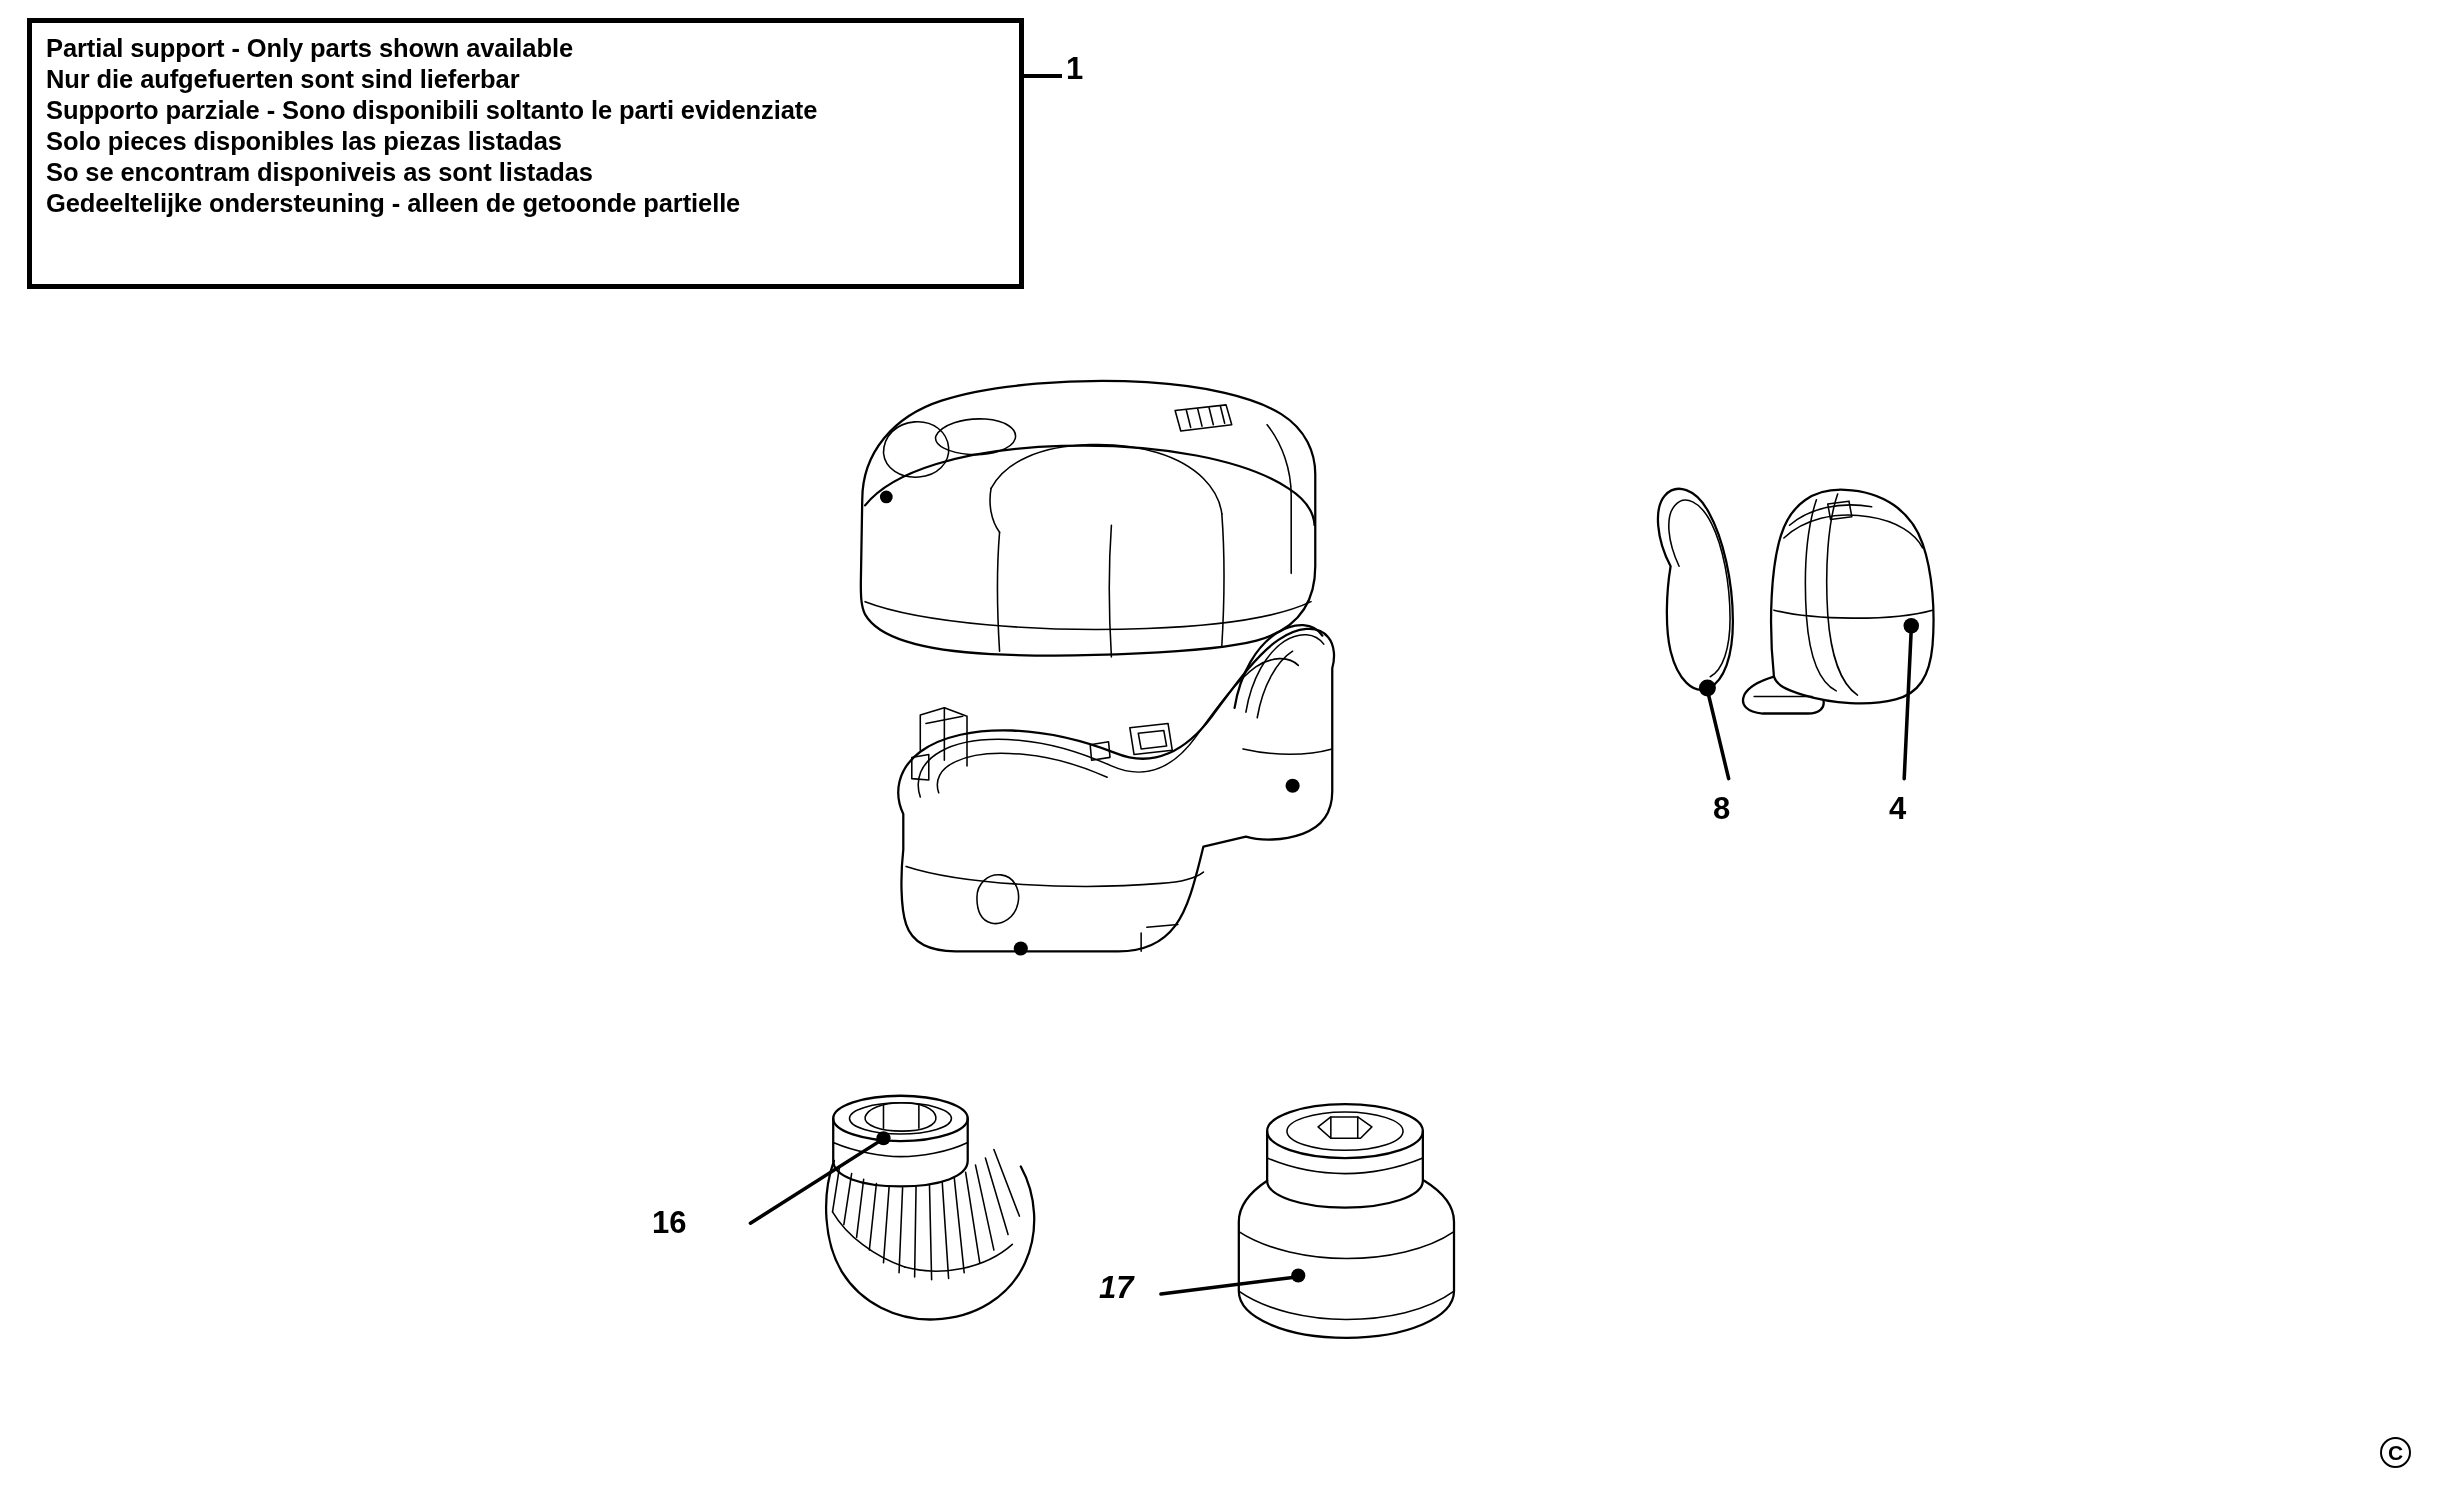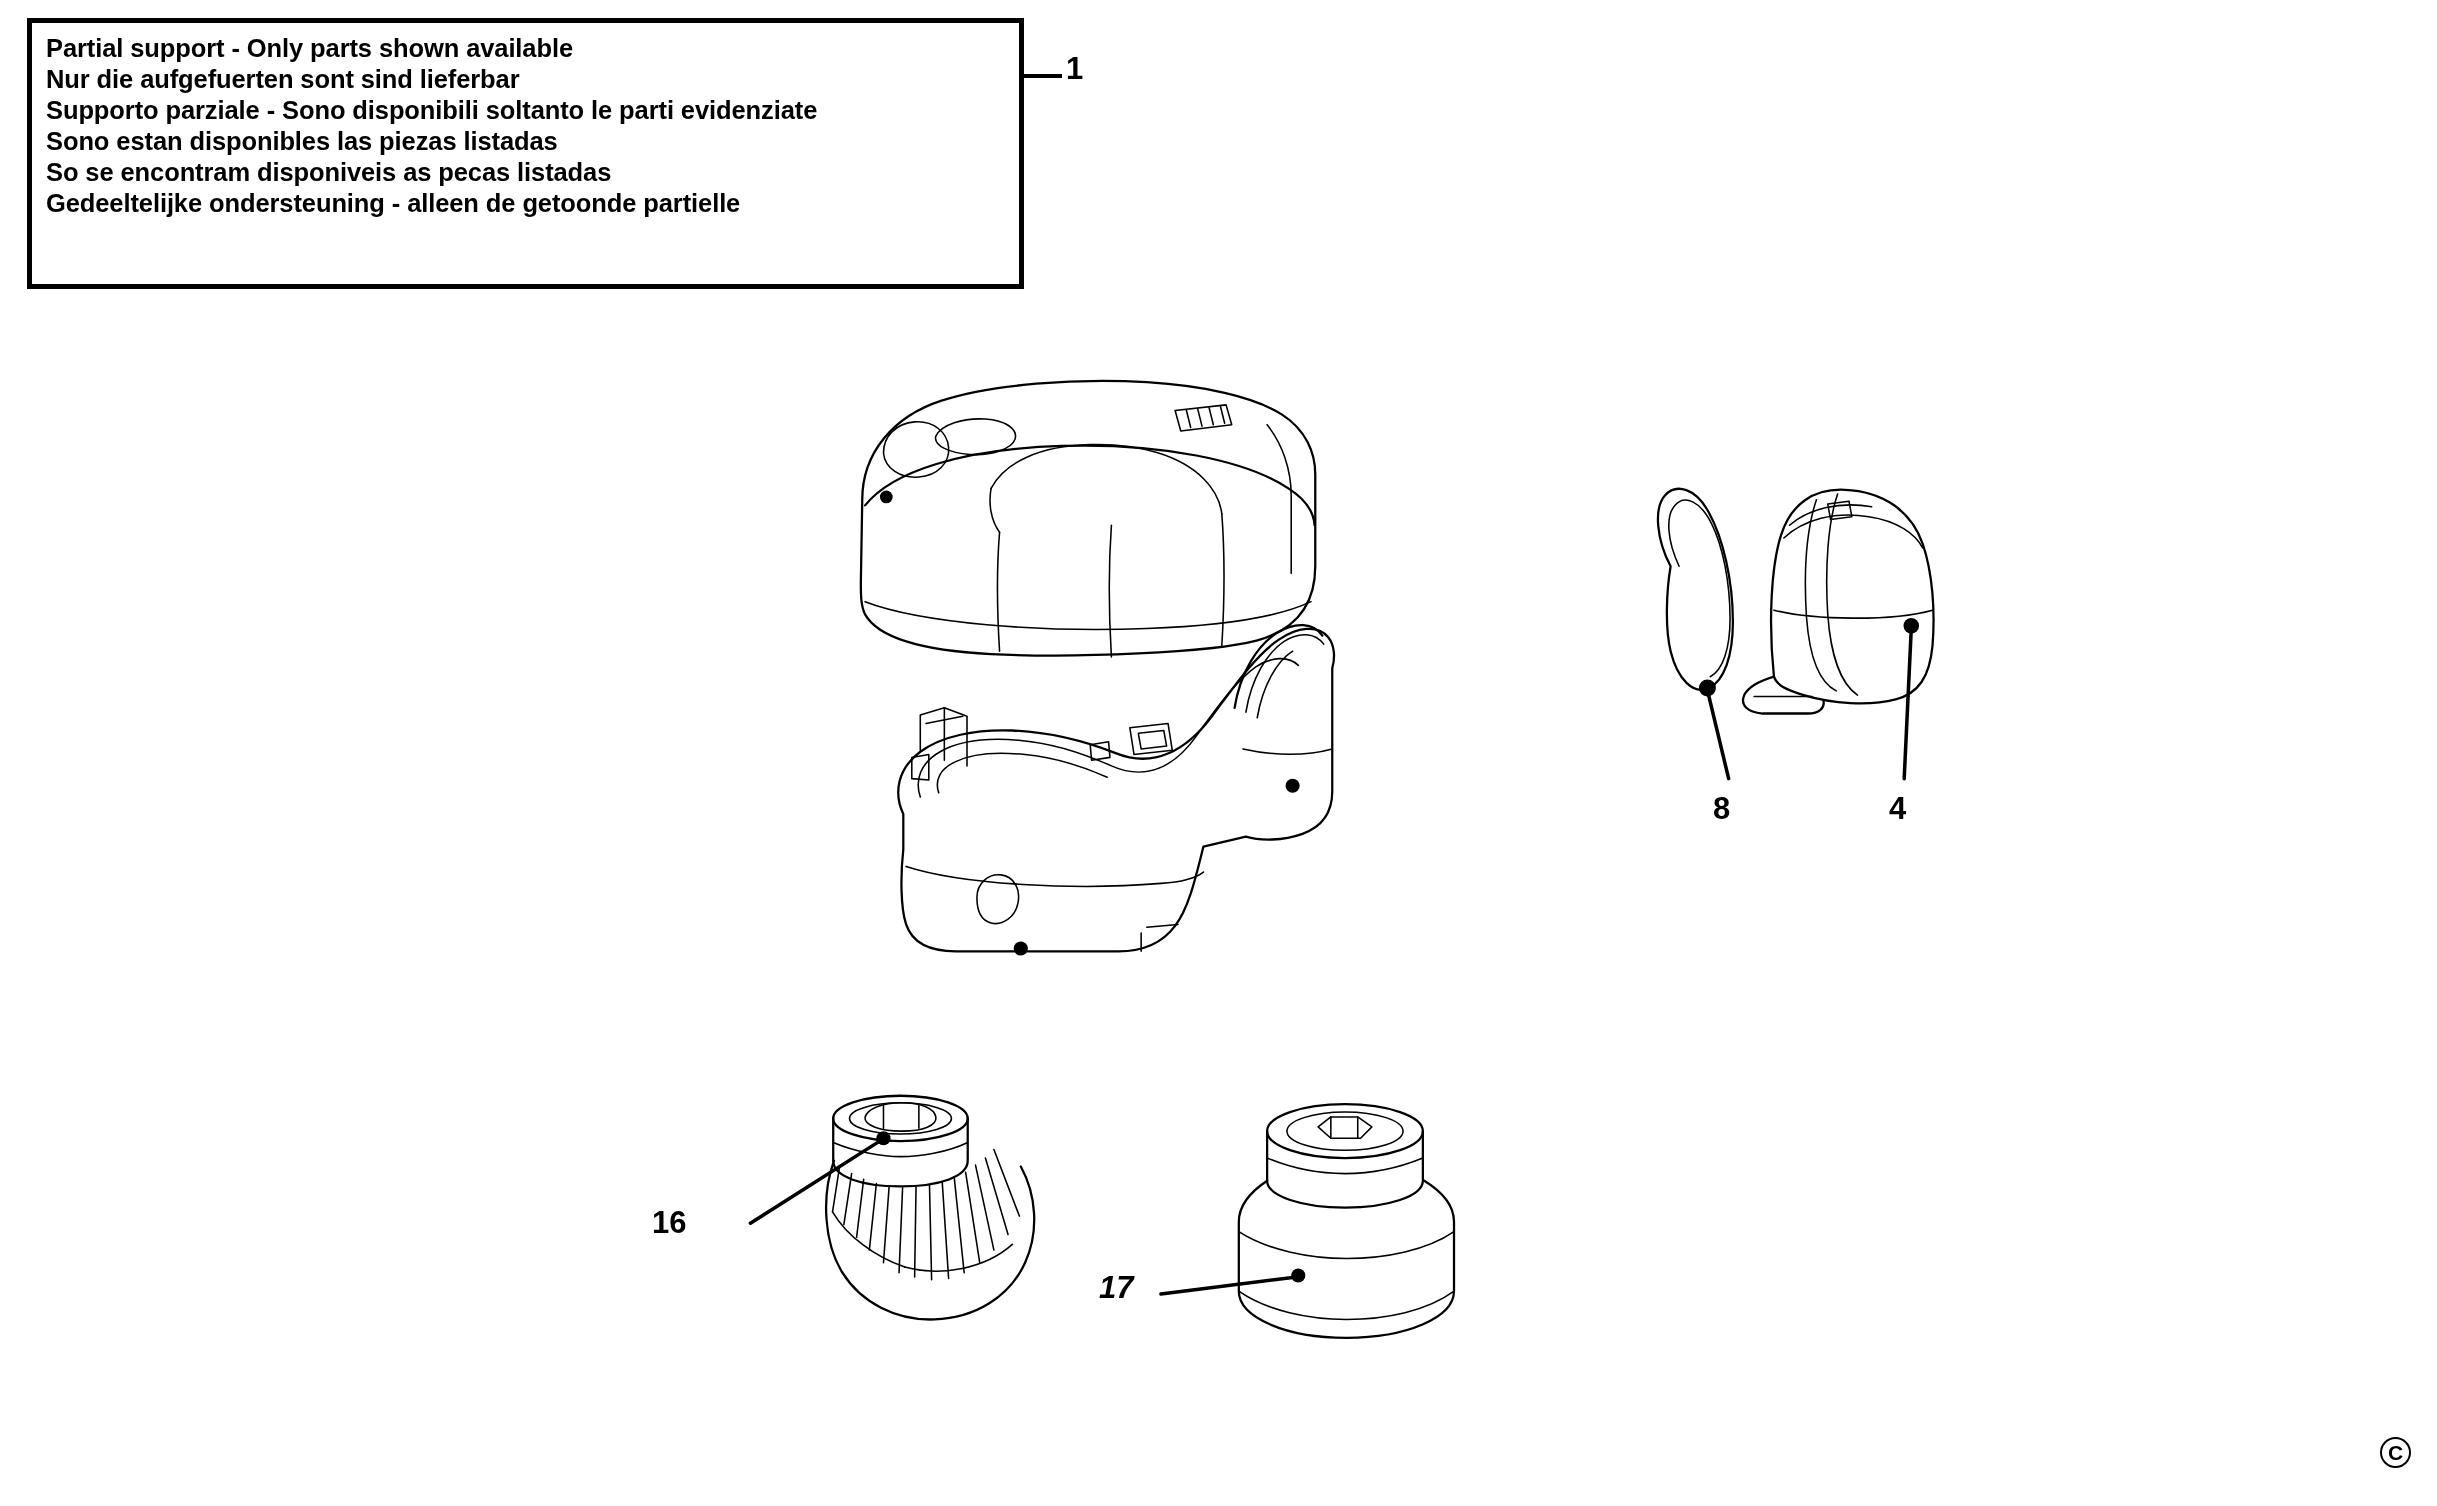--- a/index.html
+++ b/index.html
@@ -124,22 +124,22 @@
 </style>
 </head>
 <body>
 
 <div id="sheet">
 
   <div id="notice-box">
     <div class="line">Partial support - Only parts shown available</div>
     <div class="line">Nur die aufgefuerten sont sind lieferbar</div>
     <div class="line">Supporto parziale - Sono disponibili soltanto le parti evidenziate</div>
-    <div class="line">Sono estan disponibles las piezas listadas</div>
-    <div class="line">So se encontram disponiveis as pecas listadas</div>
+    <div class="line">Solo pieces disponibles las piezas listadas</div>
+    <div class="line">So se encontram disponiveis as sont listadas</div>
     <div class="line">Gedeeltelijke ondersteuning - alleen de getoonde partielle</div>
   </div>
   <div id="notice-leader"></div>
   <div id="notice-label" class="callout">1</div>
 
   <div id="callout-8" class="callout">8</div>
   <div id="callout-4" class="callout">4</div>
   <div id="callout-16" class="callout">16</div>
   <div id="callout-17" class="callout">17</div>
 

